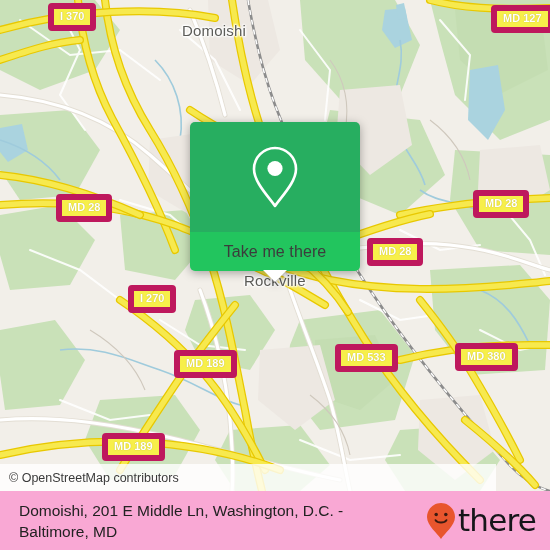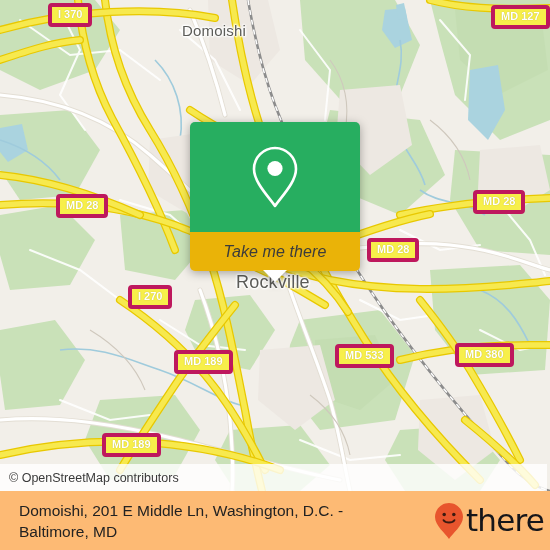--- a/index.html
+++ b/index.html
@@ -12,51 +12,51 @@
   
   #map-area { position:absolute; left:0; top:0; width:550px; height:491px;
     overflow:hidden; background:#F2EFE9; }
   #map-svg { position:absolute; left:0; top:0; width:550px; height:491px; display:block; }
 
   .map-label { position:absolute; font-size:14px; color:#5c5c58;
     font-family:"Liberation Sans",sans-serif; white-space:nowrap;
     text-shadow: 1px 0 2px #fff, -1px 0 2px #fff, 0 1px 2px #fff, 0 -1px 2px #fff,
                  1px 1px 2px #fff, -1px -1px 2px #fff; letter-spacing:.2px; }
   .place-derwood { left:182px; top:22px; font-size:15px; }
-  .place-rockville { left:236px; top:272px; font-size:18px; }
-
-  
-  .shield { position:absolute; background:#F7EF4A; border:4px solid #be185d;
+  .place-rockville { left:244px; top:272px; font-size:15px; }
+
+  
+  .shield { position:absolute; background:#F7EF4A; border:6px solid #be185d;
     border-radius:4px; padding:1px 6px 2px 6px; font-size:11px; font-weight:bold;
     color:#ffffff; text-shadow:0 0 1px rgba(120,110,0,.55);
     font-family:"Liberation Sans",sans-serif; line-height:13px; white-space:nowrap; }
 
   
-  #attribution { position:absolute; left:0; bottom:0; width:547px; height:27px;
+  #attribution { position:absolute; left:0; bottom:0; width:496px; height:27px;
     background:rgba(255,255,255,0.80); display:flex; align-items:center; }
   #attribution span { font-size:12.5px; color:#3a3a3a; padding-left:9px;
     font-family:"Liberation Sans",sans-serif; }
 
   
   #callout { position:absolute; left:190px; top:122px; width:170px;
     filter:drop-shadow(0 2px 5px rgba(0,0,0,.32)); }
   #callout-head { background:#27AE60; border-radius:5px 5px 0 0; height:110px;
     display:flex; align-items:center; justify-content:center; }
-  #callout-body { background:#eab308; border-radius:0 0 5px 5px; height:39px;
-    display:flex; align-items:center; justify-content:center; position:relative;font-style:italic; }
+  #callout-body { background:#22c55e; border-radius:0 0 5px 5px; height:39px;
+    display:flex; align-items:center; justify-content:center; position:relative; }
   #callout-label { font-size:16px; color:#3c3c3c; letter-spacing:.1px;
     font-family:"Liberation Sans",sans-serif; }
   #callout-tail { position:absolute; left:50%; bottom:-11px; margin-left:-12px;
     width:0; height:0; border-left:12px solid transparent;
     border-right:12px solid transparent; border-top:12px solid #ffffff; }
 
   
   #footer { position:absolute; left:0; bottom:0; width:550px; height:59px;
-    background:#fdba74; display:flex; align-items:center;
-    justify-content:space-between; padding:0 6px 0 19px; }
+    background:#f9a8d4; display:flex; align-items:center;
+    justify-content:space-between; padding:0 14px 0 19px; }
   #footer-title { font-size:15.5px; color:#222; line-height:21px; max-width:350px;
     font-family:"Liberation Sans",sans-serif; }
   #brand { display:flex; align-items:center; gap:2px; flex:none; }
   #brand-word { font-size:31px; color:#16161a; letter-spacing:-0.8px;
     font-family:"DejaVu Sans",sans-serif; font-weight:normal; line-height:31px; }
 </style>
 </head>
 <body>
 
 <div id="app">

